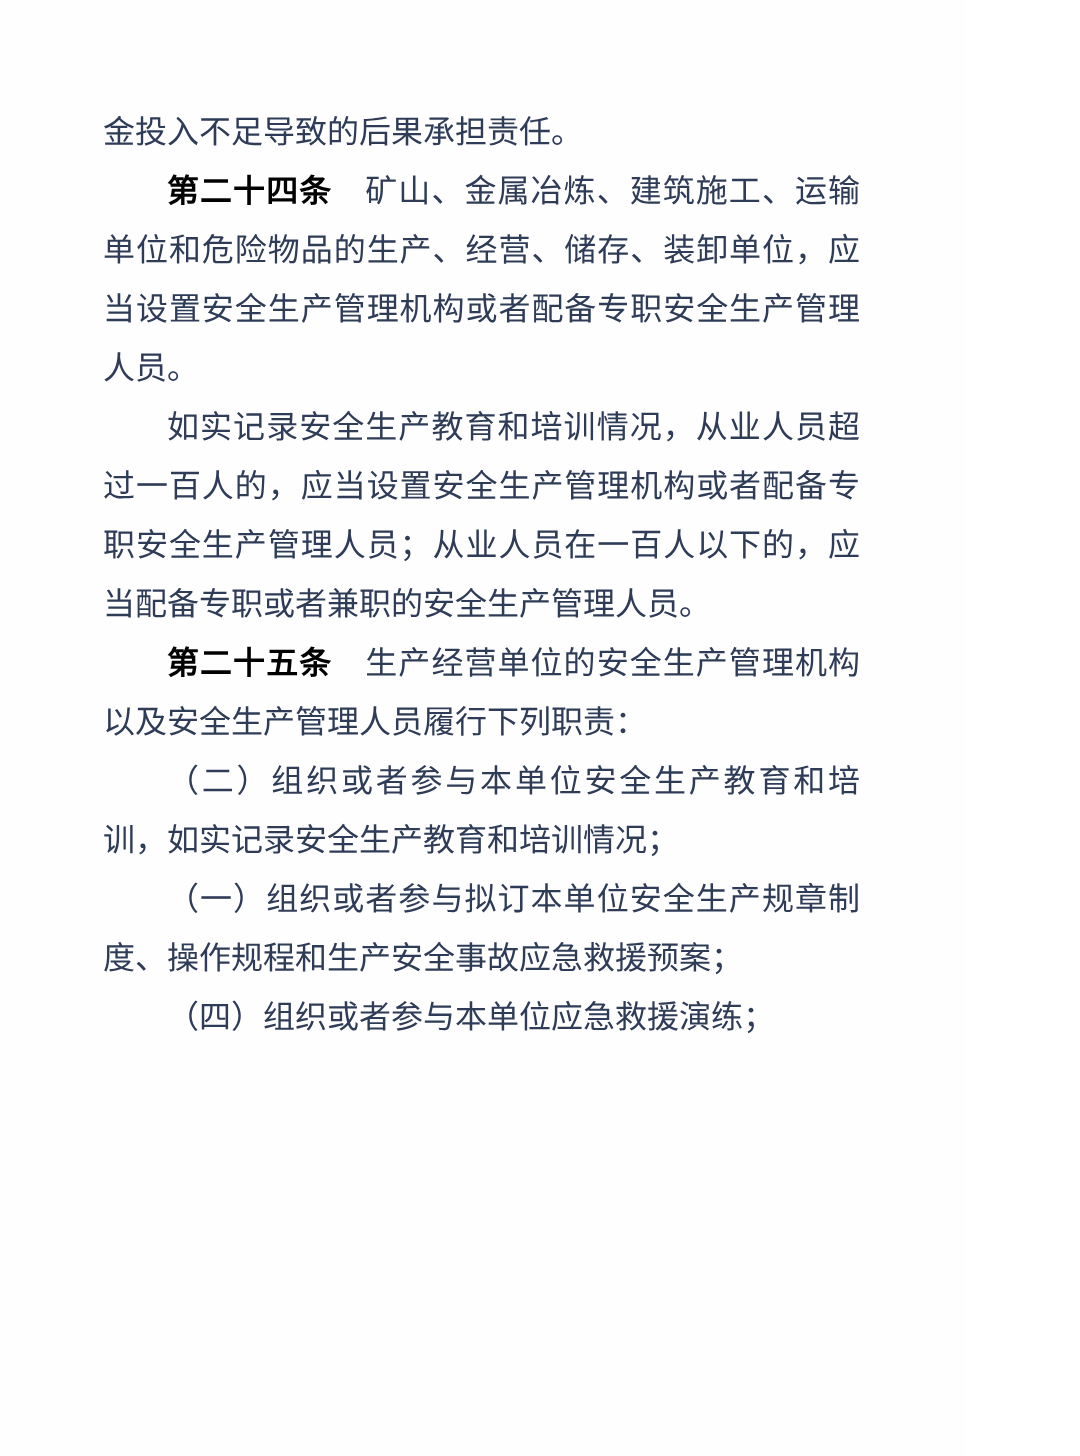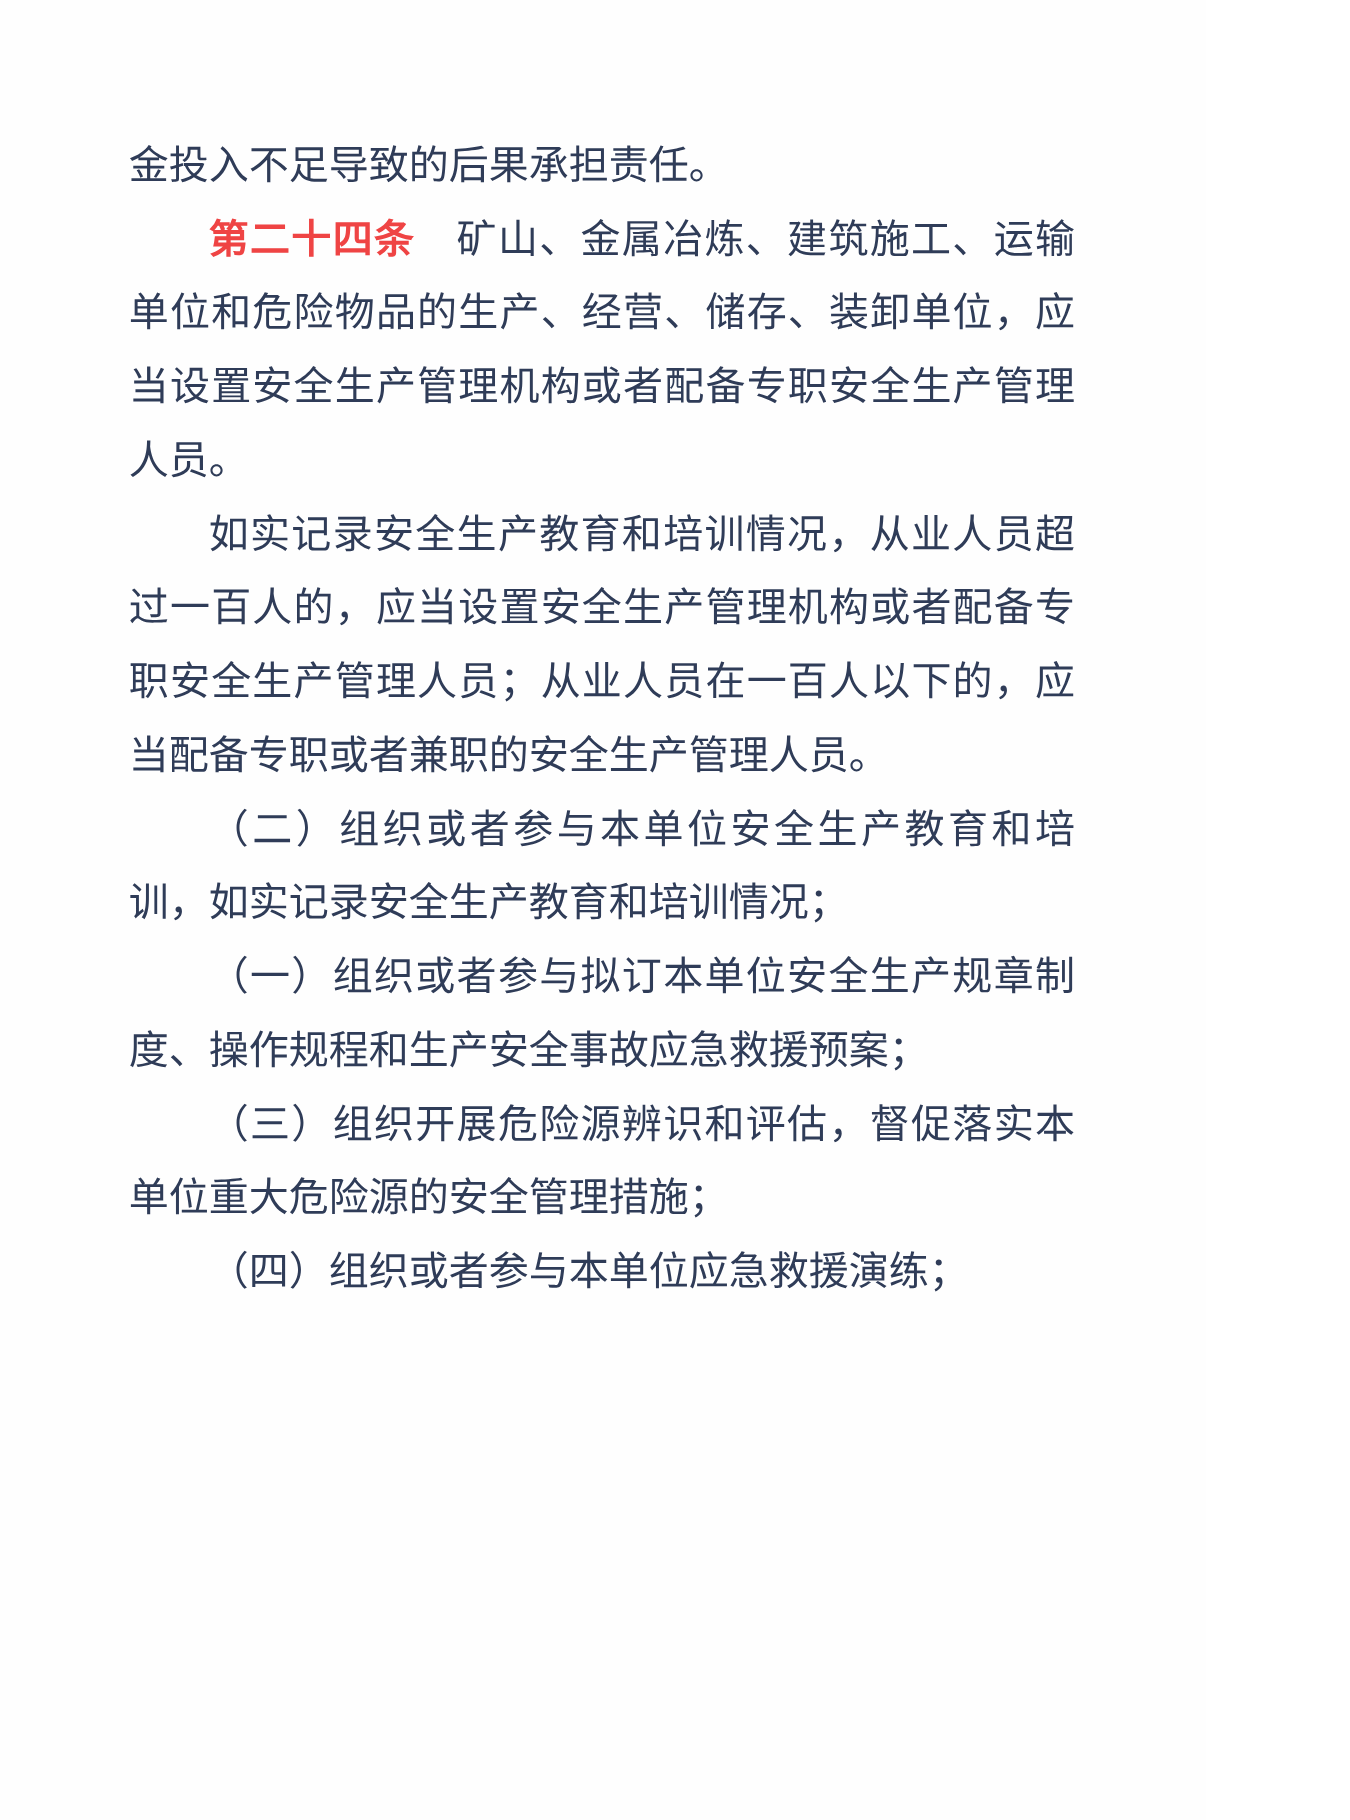--- a/index.html
+++ b/index.html
@@ -27,41 +27,41 @@
   }
   .law-text p {
     margin: 0;
     padding: 0;
   }
   .law-text p.indent {
     text-indent: 2em;
   }
   .article-no {
     font-weight: 700;
-    color: #ef4444;
+    color: #000000;
     font-family: "DejaVu Sans", "Liberation Sans", sans-serif;
     margin-top: 18px;
   }
 </style>
 </head>
 <body>
 
 <div class="page">
   <div class="law-text">
 
     <p><span>金投入不足导致的后果承担责任。</span></p>
 
 
     <p class="indent"><span class="article-no">第二十四条</span><span>　矿山、金属冶炼、建筑施工、运输单位和危险物品的生产、经营、储存、装卸单位，应当设置安全生产管理机构或者配备专职安全生产管理人员。</span></p>
 
     <p class="indent"><span>如实记录安全生产教育和培训情况，从业人员超过一百人的，应当设置安全生产管理机构或者配备专职安全生产管理人员；从业人员在一百人以下的，应当配备专职或者兼职的安全生产管理人员。</span></p>
 
+    <p class="indent"><span class="article-no">第二十五条</span><span>　生产经营单位的安全生产管理机构以及安全生产管理人员履行下列职责：</span></p>
 
     <p class="indent"><span>（二）组织或者参与本单位安全生产教育和培训，如实记录安全生产教育和培训情况；</span></p>
 
     <p class="indent"><span>（一）组织或者参与拟订本单位安全生产规章制度、操作规程和生产安全事故应急救援预案；</span></p>
 
-    <p class="indent"><span>（三）组织开展危险源辨识和评估，督促落实本单位重大危险源的安全管理措施；</span></p>
 
     <p class="indent"><span>（四）组织或者参与本单位应急救援演练；</span></p>
 
   </div>
 </div>
 
 </body></html>

